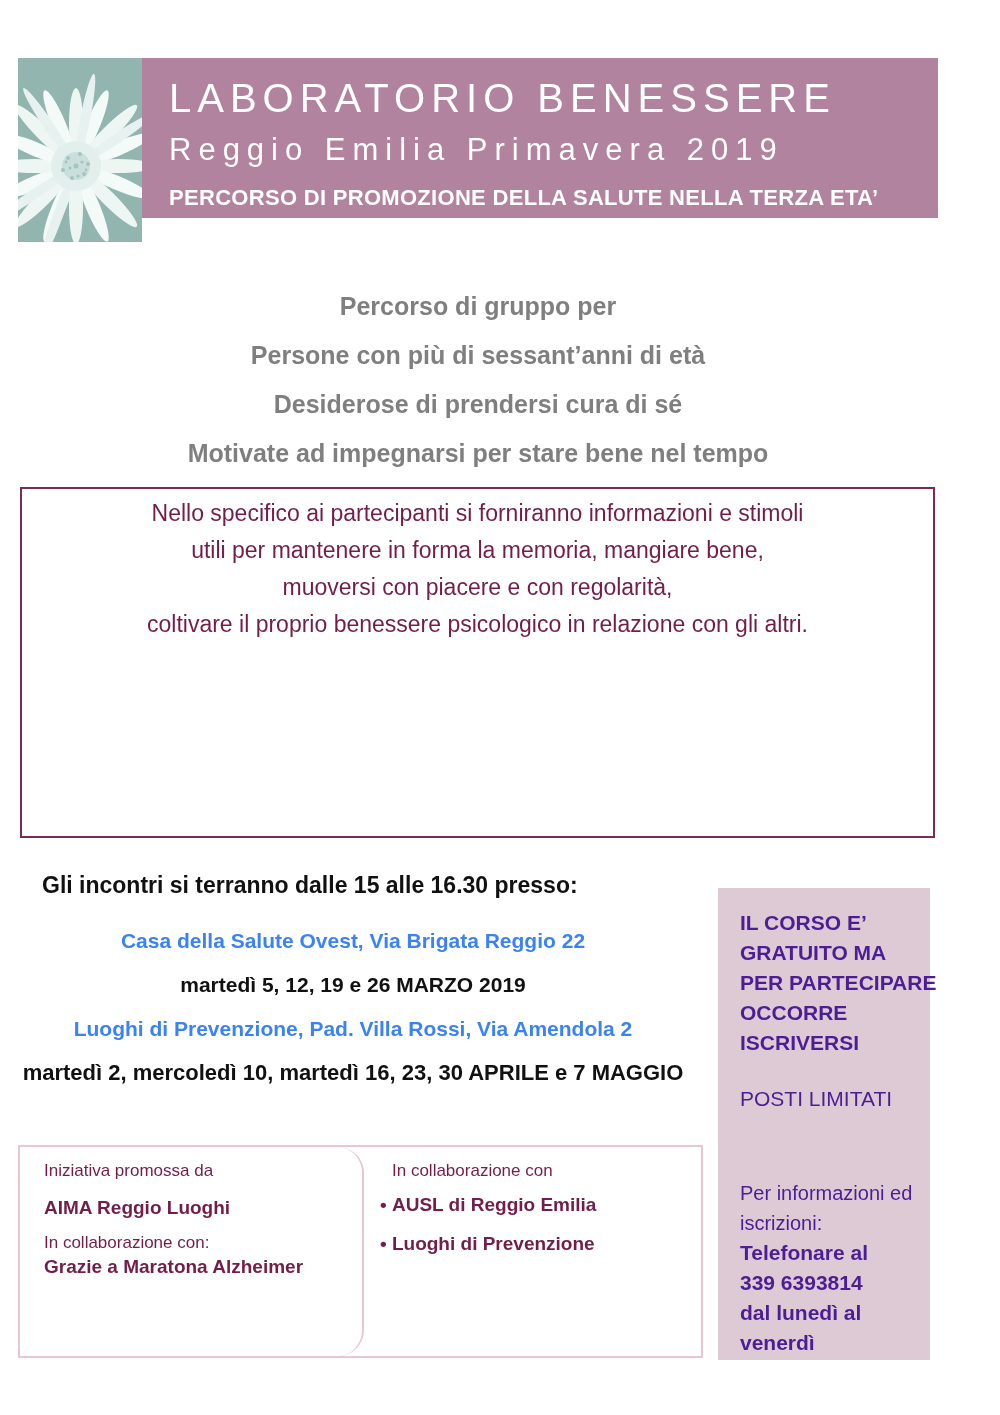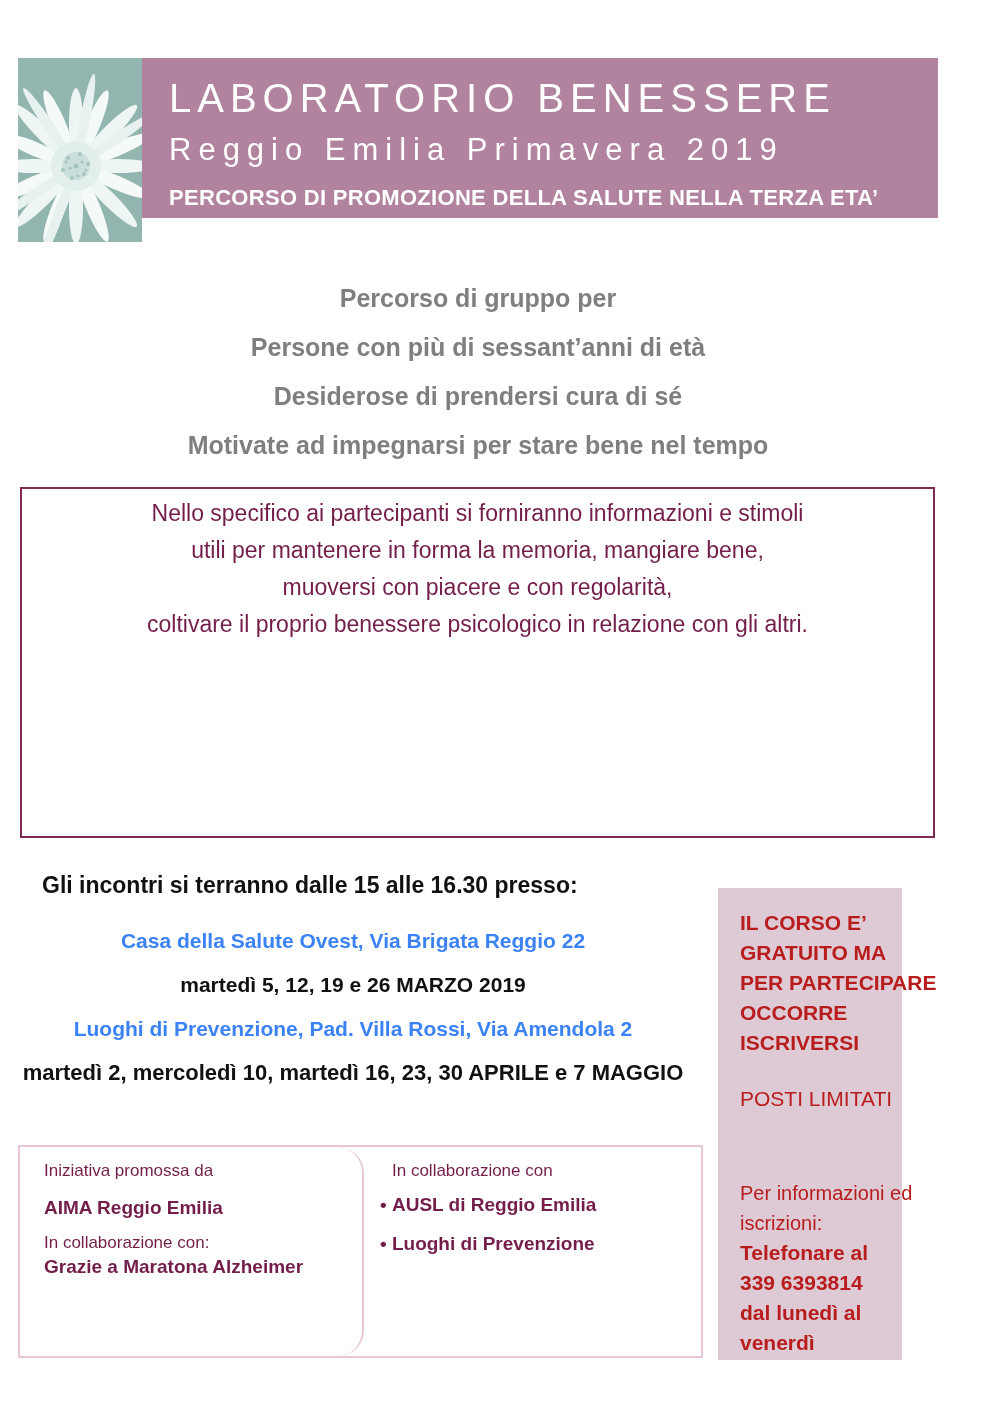--- a/index.html
+++ b/index.html
@@ -11,42 +11,42 @@
   
   .header { position:absolute; left:18px; top:58px; width:920px; height:160px; display:flex; }
   .flower { width:124px; height:184px; flex:0 0 124px; }
   .band { flex:1; background:#b1839f; position:relative; padding-left:27px; box-sizing:border-box; }
   .title { margin-top:16px; font-size:40px; line-height:48px; letter-spacing:6px; color:#ffffff; white-space:nowrap; }
   .subtitle { margin-top:6px; font-size:31px; line-height:44px; letter-spacing:7px; color:#ffffff; white-space:nowrap; }
   .tagline { position:absolute; left:27px; bottom:7px; font-size:22px; font-weight:700; color:#ffffff; letter-spacing:0.3px; white-space:nowrap; }
 
   
   .intro { position:absolute; left:0; top:284px; width:956px; text-align:center; color:#7f7f7f; }
-  .intro p { margin:0 0 21px; font-size:25px; font-weight:700; line-height:28px; }
+  .intro p { margin:8px 0 21px; font-size:25px; font-weight:700; line-height:28px; }
 
   
   .desc-box {
     position:absolute; left:20px; top:487px; width:911px; height:347px;
     border:2px solid #7d2a55; box-sizing:content-box; text-align:center; color:#731e4a;
   }
   .desc-box .line { font-size:23px; line-height:37px; }
   .para1 { margin-top:29px; }
   .para2 { margin-top:6px; }
 
   
   .schedule { position:absolute; left:0; top:870px; width:706px; text-align:center; }
   .schedule .heading { margin:0 0 28px; padding-left:42px; text-align:left; font-size:23px; font-weight:700; color:#111111; line-height:30px; white-space:nowrap; }
   .schedule .venue { margin:12px 0 19px; font-size:21px; font-weight:700; color:#3b82f6; line-height:25px; white-space:nowrap; }
   .schedule .date  { margin:0 0 19px; font-size:21px; font-weight:700; color:#111111; line-height:25px; white-space:nowrap; }
   .schedule .date.big { font-size:22px; }
 
   
   .sidebar {
-    position:absolute; left:718px; top:888px; width:184px; height:472px;
-    background:#ddcad5; color:#b91c1c; padding:20px 10px 0 22px; box-sizing:border-box;
+    position:absolute; left:718px; top:888px; width:212px; height:472px;
+    background:#ddcad5; color:#4c1d95; padding:20px 10px 0 22px; box-sizing:border-box;
   }
   .sidebar .notice div { font-size:21px; font-weight:700; line-height:30px; white-space:nowrap; }
   .sidebar .posti { margin-top:26px; font-size:21px; line-height:30px; white-space:nowrap; }
   .sidebar .info-label { margin-top:64px; }
   .sidebar .info-label div { font-size:20px; line-height:30px; white-space:nowrap; }
   .sidebar .contact div { font-size:21px; font-weight:700; line-height:30px; white-space:nowrap; }
 
   
   .credits {
     position:absolute; left:18px; top:1145px; width:685px; height:213px;
@@ -163,21 +163,21 @@
       <div>Telefonare al</div>
       <div>339 6393814</div>
       <div>dal lunedì al</div>
       <div>venerdì</div>
     </div>
   </aside>
 
   <section class="credits">
     <div class="credits-left">
       <div class="label">Iniziativa promossa da</div>
-      <div class="name name1">AIMA Reggio Emilia</div>
+      <div class="name name1">AIMA Reggio Luoghi</div>
       <div class="label label2">In collaborazione con:</div>
       <div class="name thanks">Grazie a Maratona Alzheimer</div>
     </div>
     <div class="credits-right">
       <div class="label">In collaborazione con</div>
       <ul>
         <li>AUSL di Reggio Emilia</li>
         <li>Luoghi di Prevenzione</li>
       </ul>
     </div>

